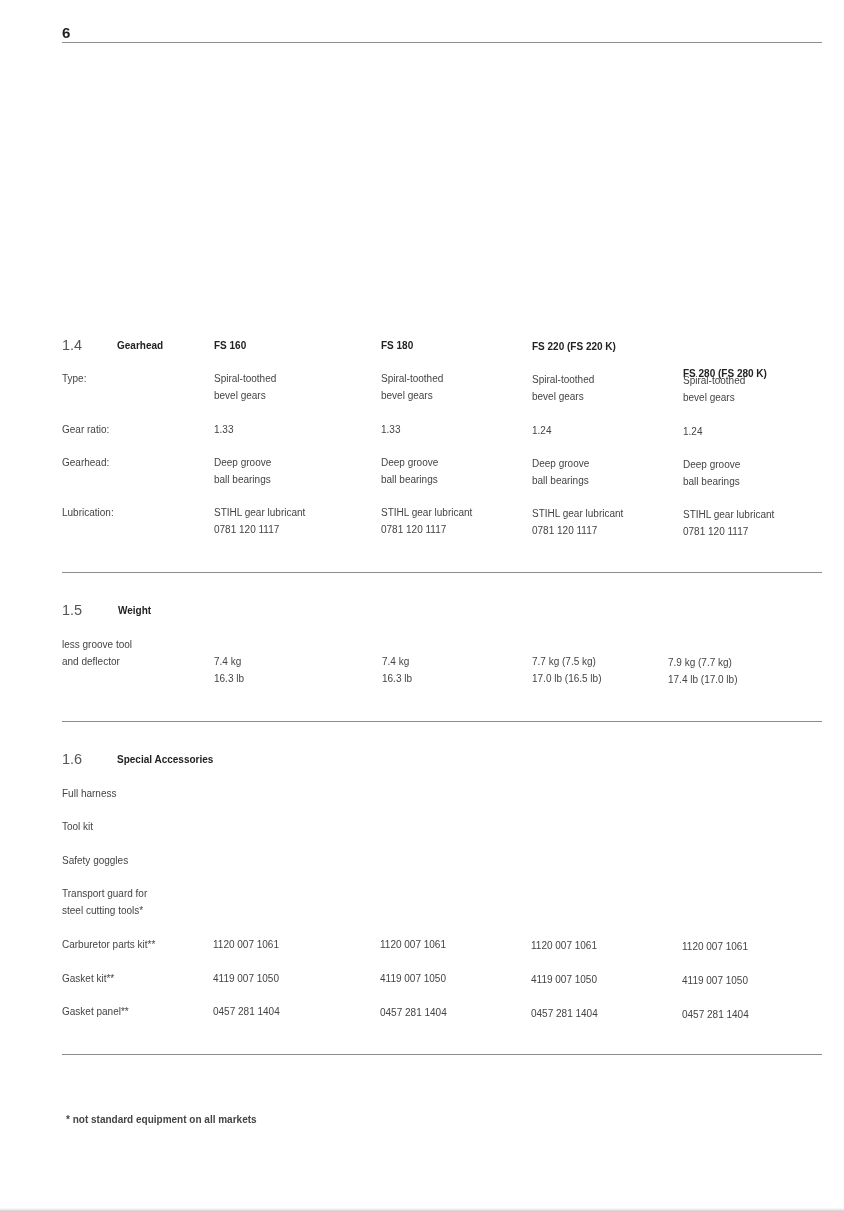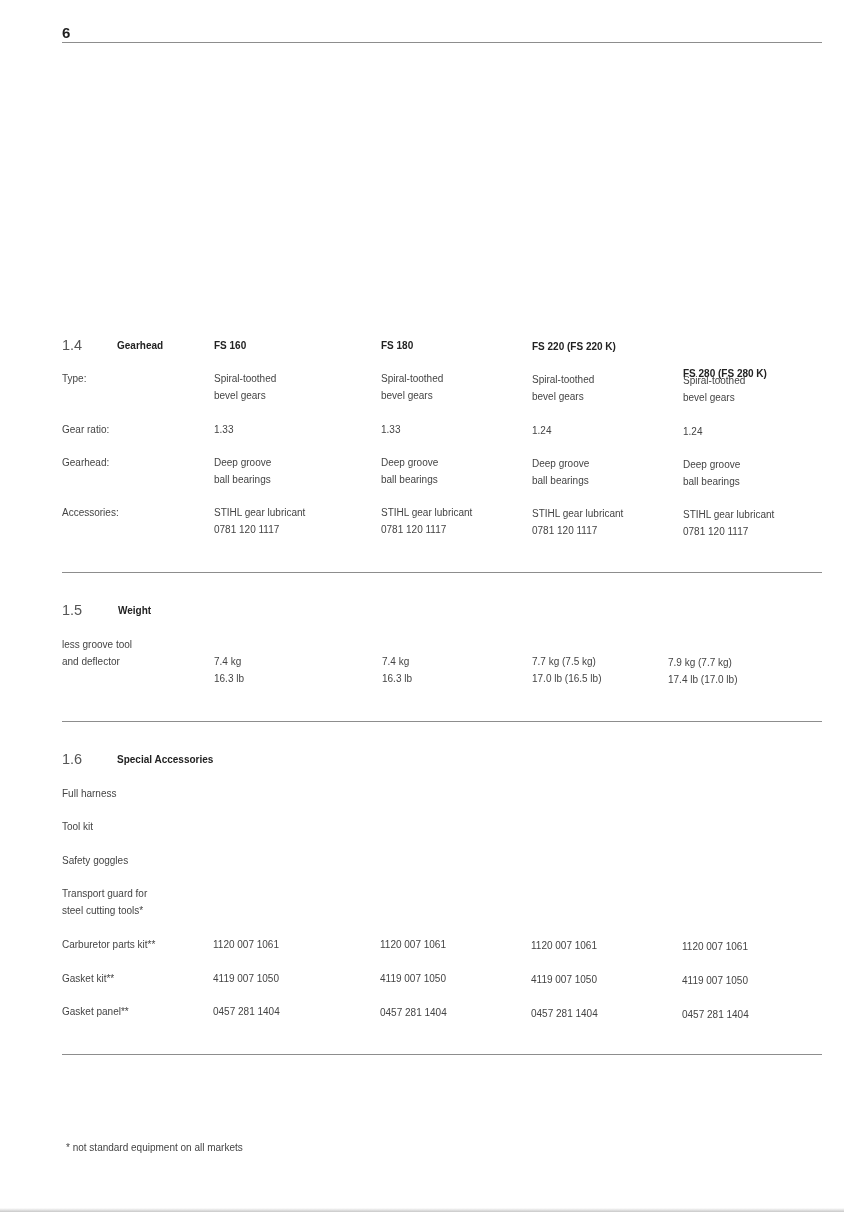--- a/index.html
+++ b/index.html
@@ -64,21 +64,21 @@
     </div>
   <div class="abs txt" style="left:532px;top:455px;">
       <div>Deep groove</div>
       <div>ball bearings</div>
     </div>
   <div class="abs txt" style="left:683px;top:456px;">
       <div>Deep groove</div>
       <div>ball bearings</div>
     </div>
 
-  <div class="abs txt" style="left:62px;top:504px;">Accessories:</div>
+  <div class="abs txt" style="left:62px;top:504px;">Lubrication:</div>
   <div class="abs txt" style="left:214px;top:504px;">
       <div>STIHL gear lubricant</div>
       <div>0781 120 1117</div>
     </div>
   <div class="abs txt" style="left:381px;top:504px;">
       <div>STIHL gear lubricant</div>
       <div>0781 120 1117</div>
     </div>
   <div class="abs txt" style="left:532px;top:505px;">
       <div>STIHL gear lubricant</div>
@@ -145,17 +145,17 @@
 
   <div class="abs txt" style="left:62px;top:1003px;">Gasket panel**</div>
   <div class="abs txt" style="left:213px;top:1003px;">0457 281 1404</div>
   <div class="abs txt" style="left:380px;top:1004px;">0457 281 1404</div>
   <div class="abs txt" style="left:531px;top:1005px;">0457 281 1404</div>
   <div class="abs txt" style="left:682px;top:1006px;">0457 281 1404</div>
 </section>
 
 <div class="rule" style="top:1054px;"></div>
 
-<div class="abs txt" style="left:62px;top:1139px;">
+<div class="abs txt" style="left:62px;top:1111px;font-weight:bold;">
   <div style="padding-left:4px;">* not standard equipment on all markets</div>
 </div>
 
 <div class="bottom-edge"></div>
 
 </body></html>

